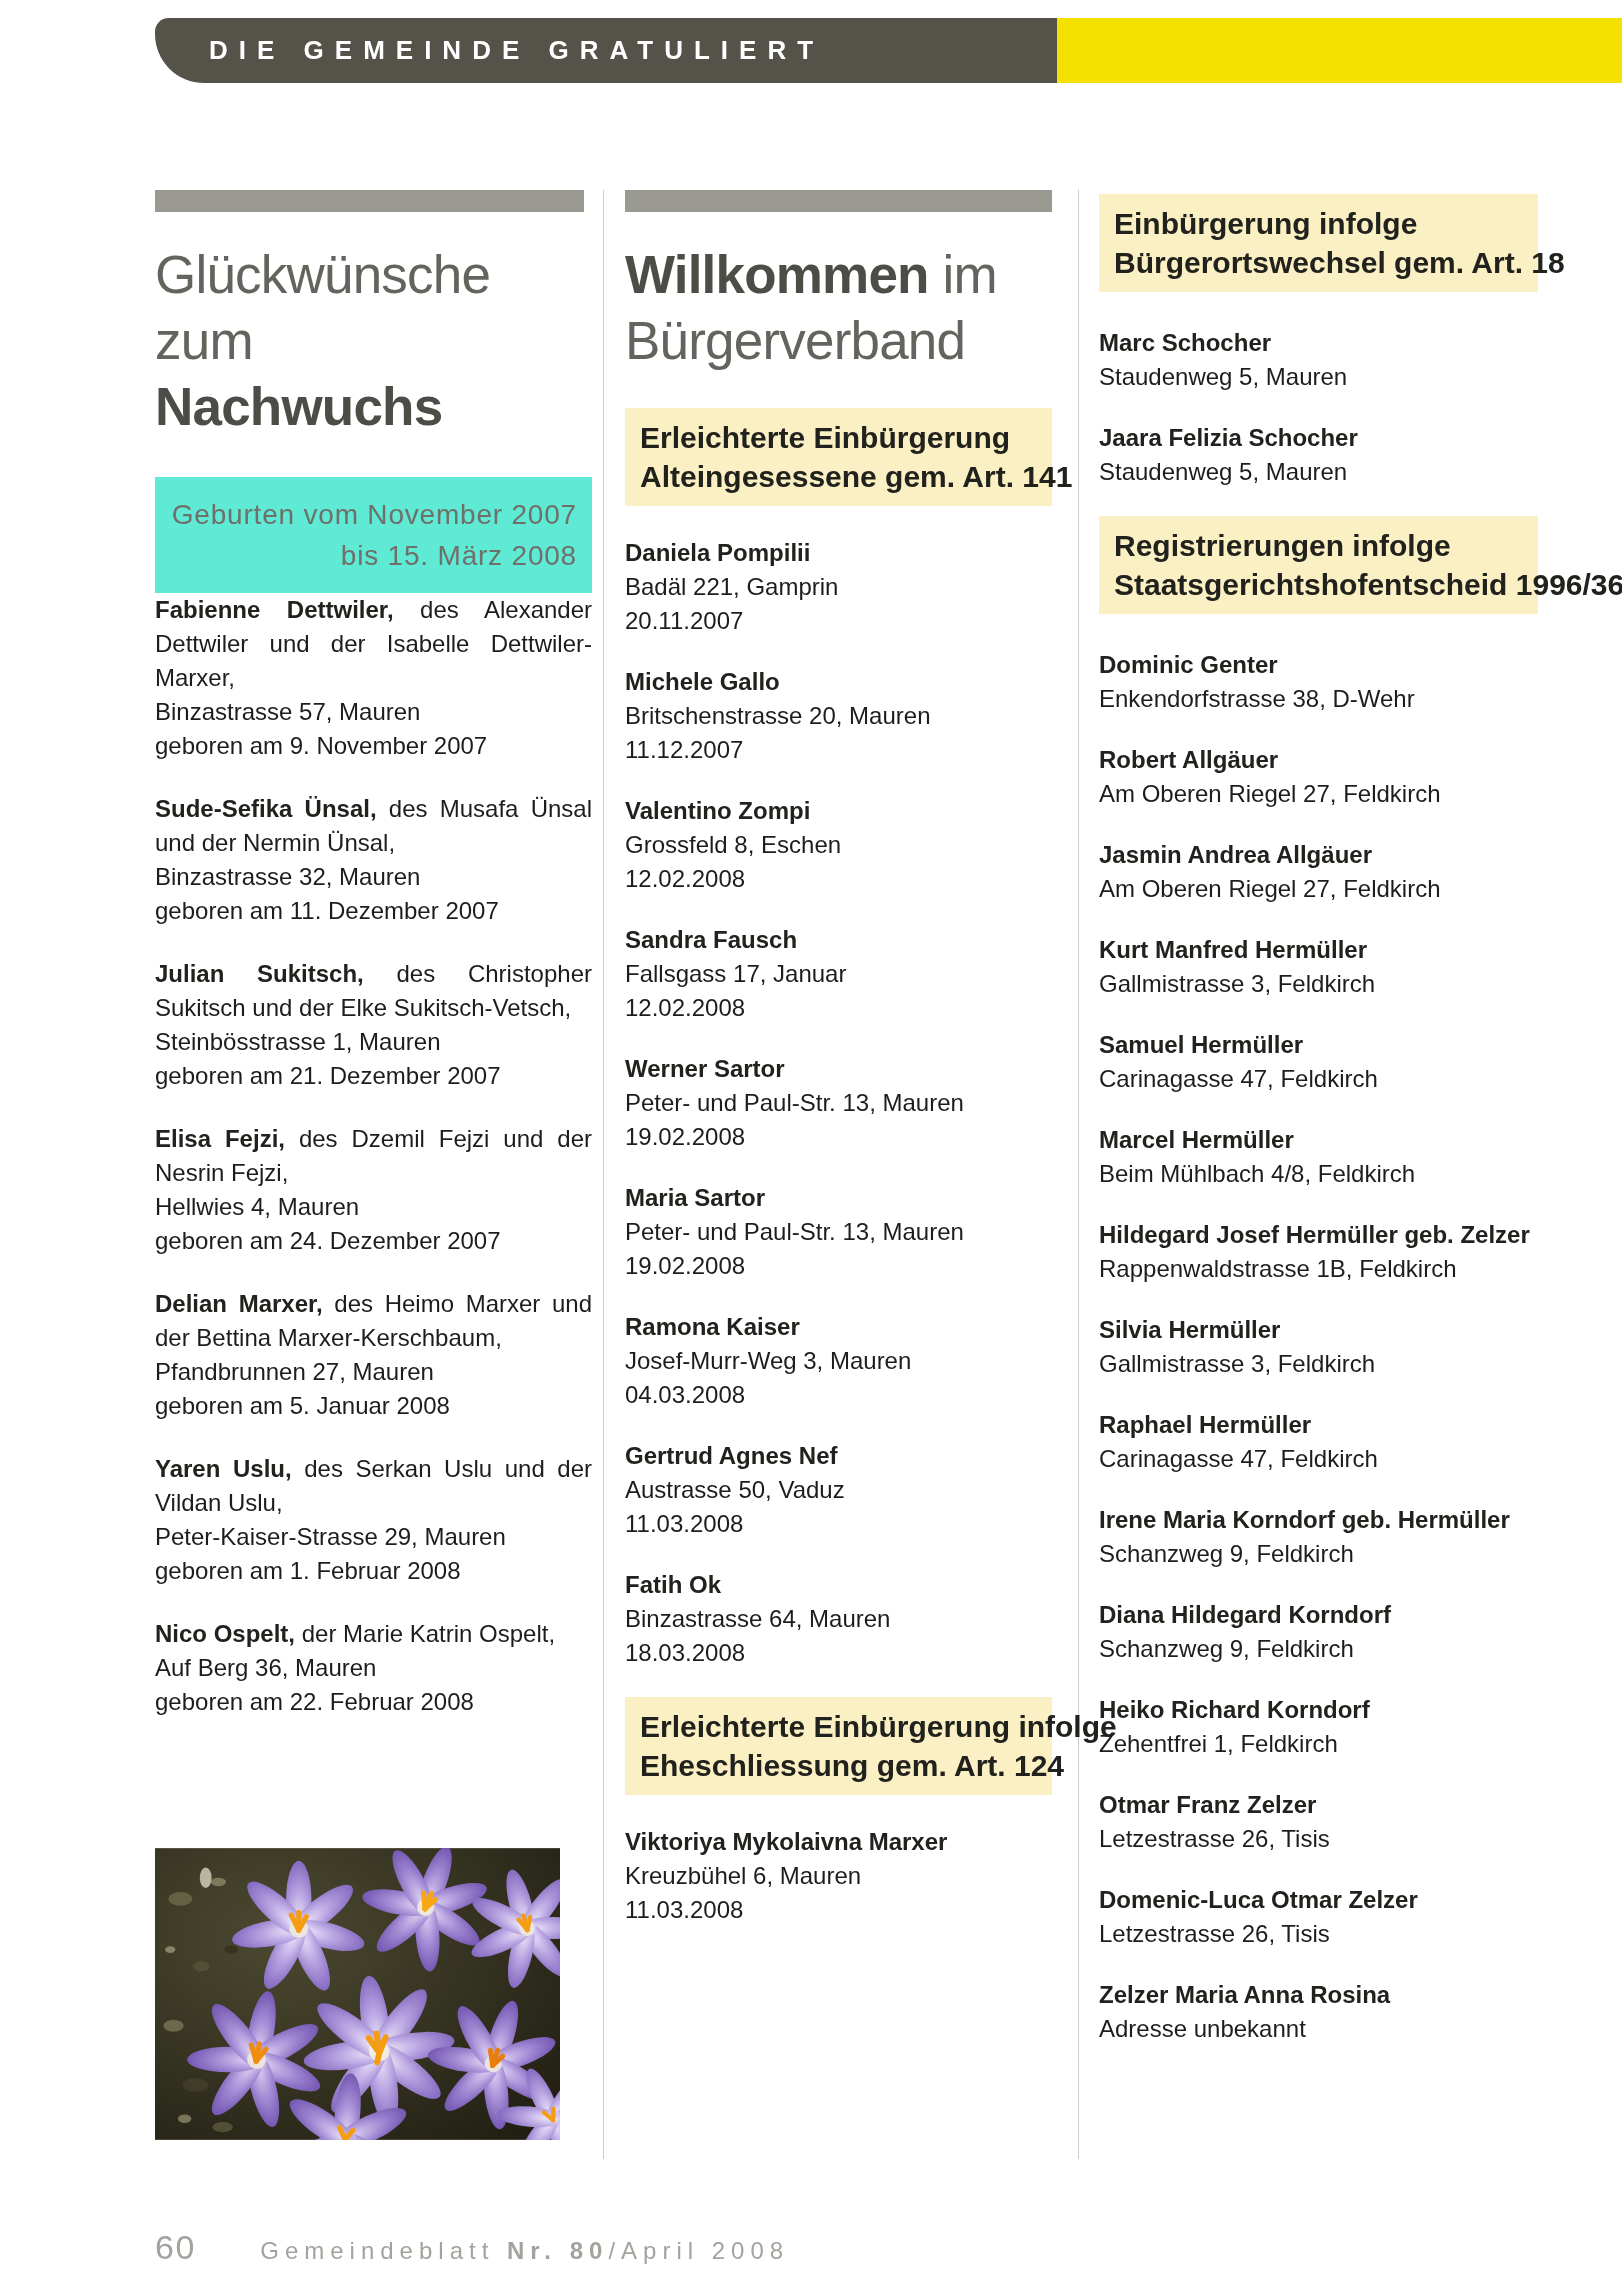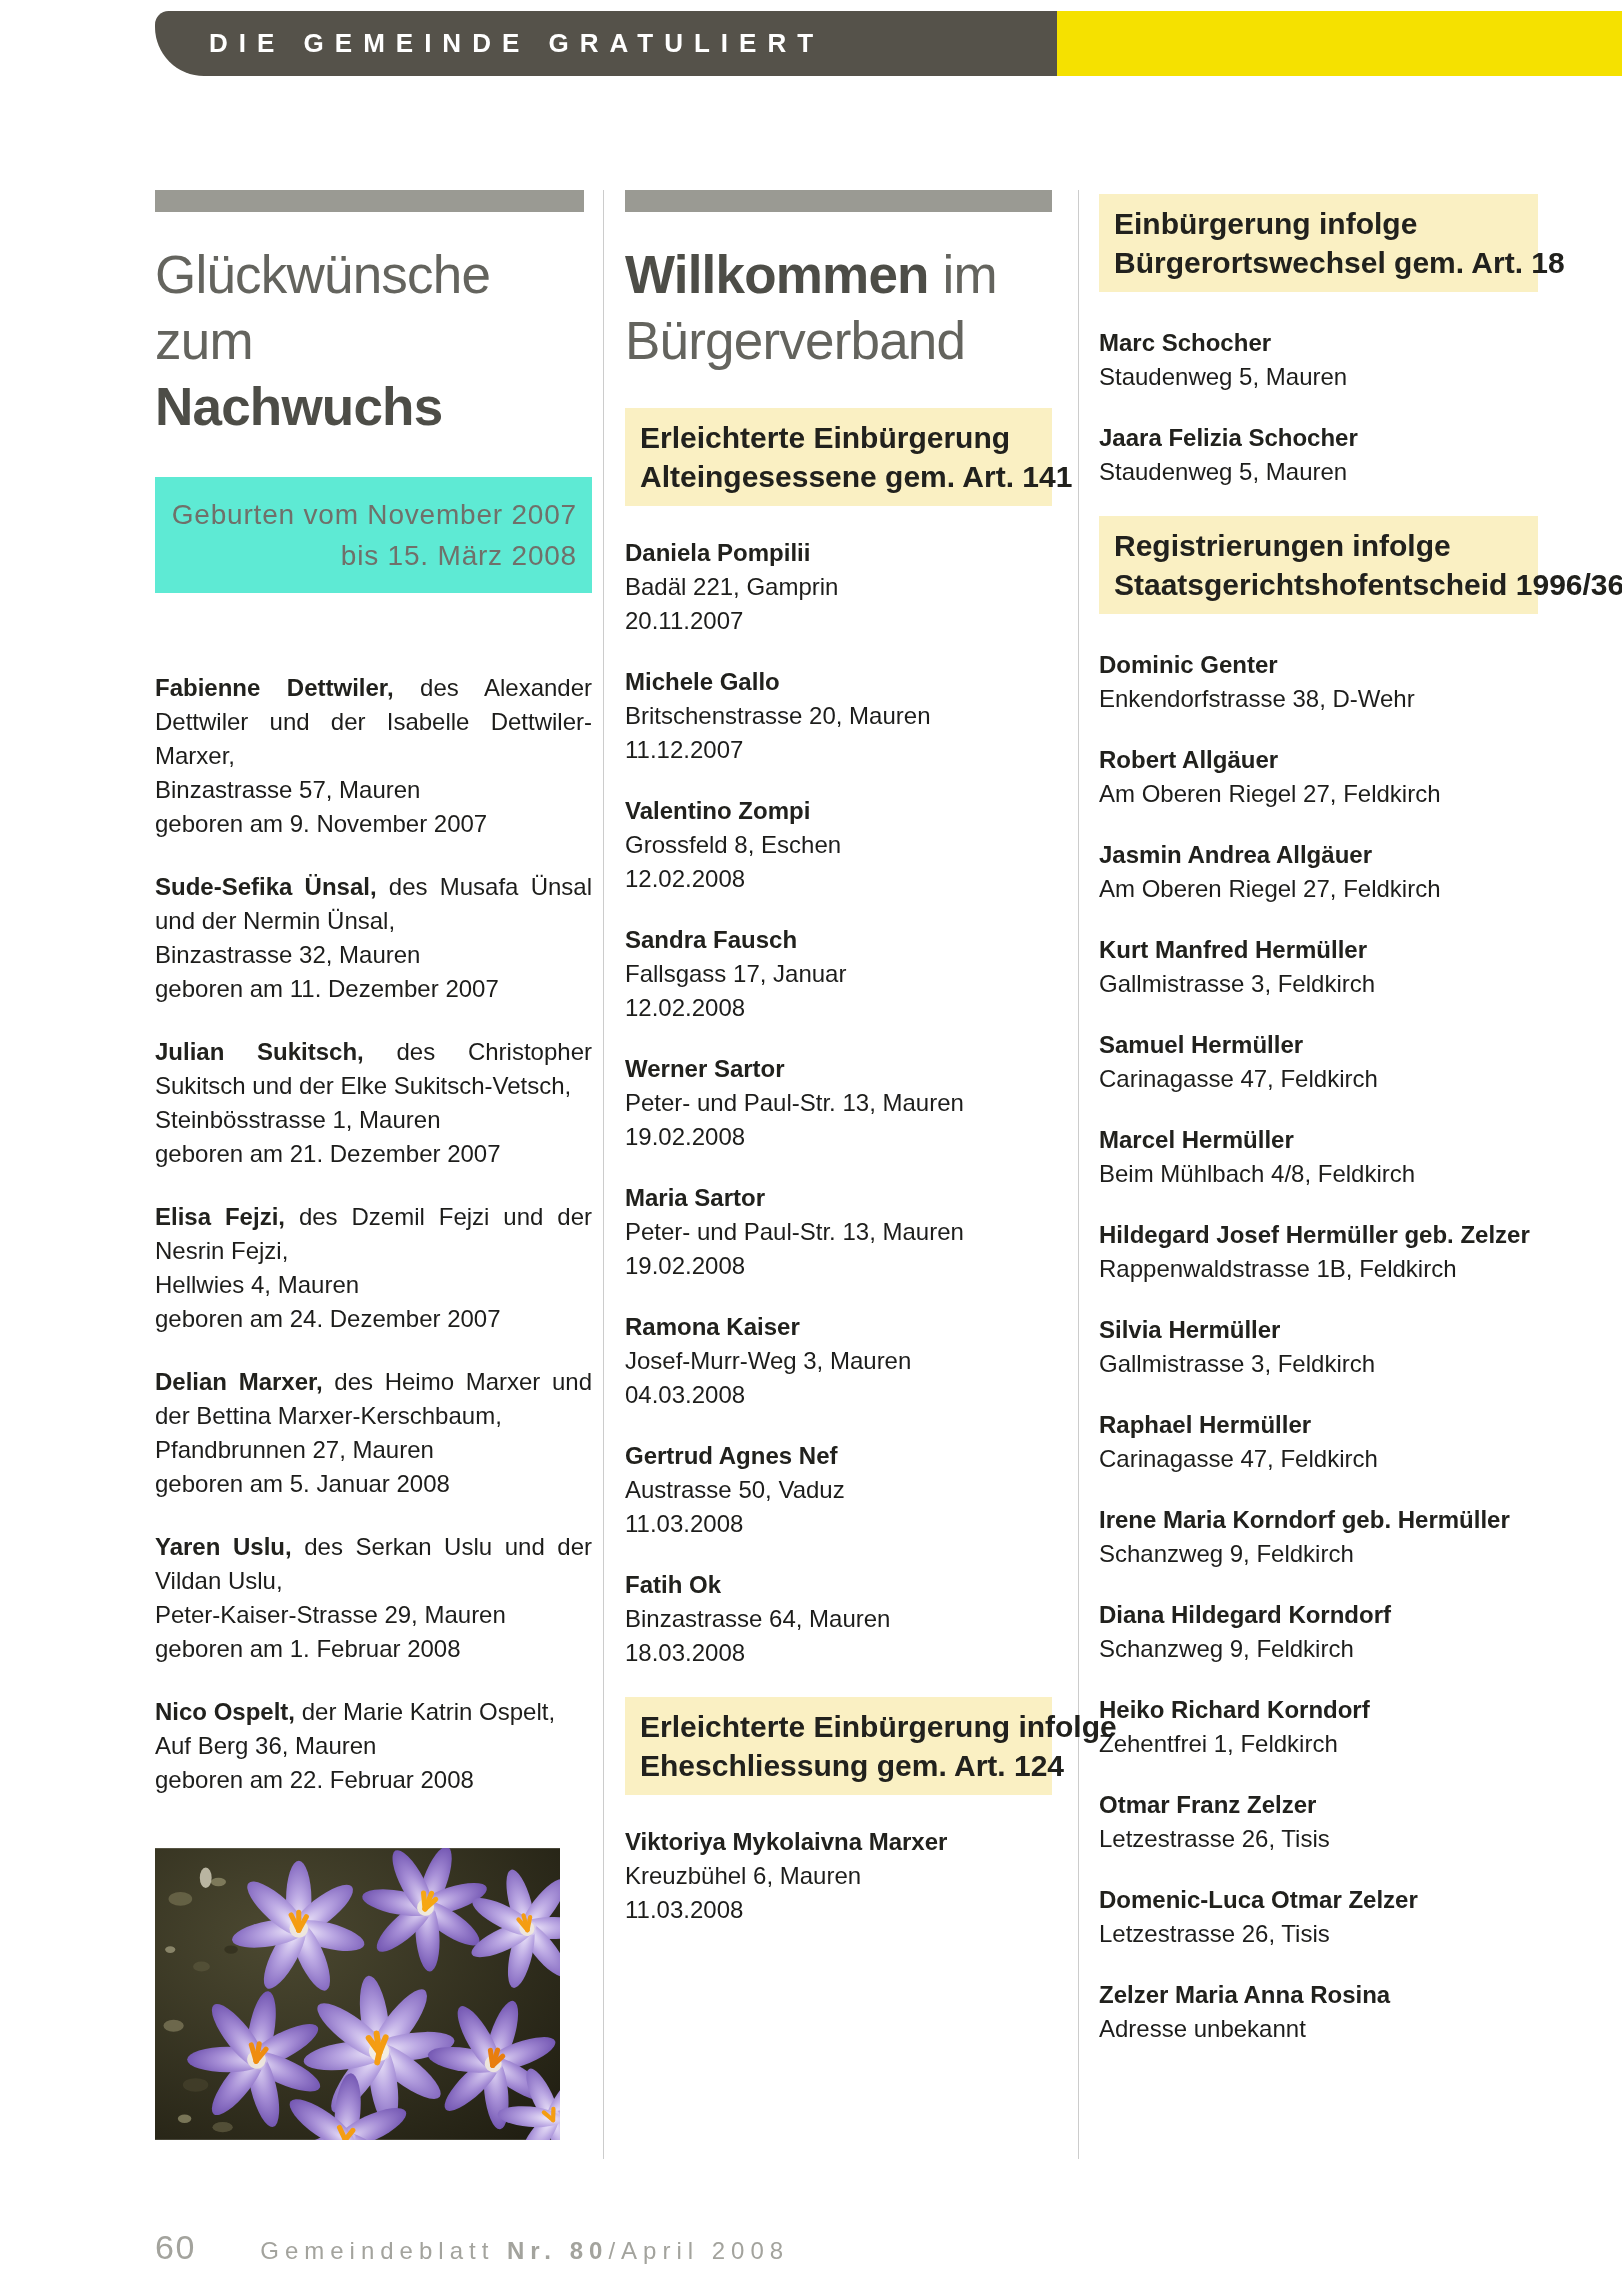--- a/index.html
+++ b/index.html
@@ -2,21 +2,21 @@
 <html style="font-size:13.5px"><head>
 <meta charset="utf-8">
 <style>
   html,body{margin:0;padding:0;}
   body{
     width:1623px;height:2295px;position:relative;background:#ffffff;
     font-family:"Liberation Sans", sans-serif;color:#1d1d1b;overflow:hidden;
   }
   
   .banner{
-    position:absolute;left:155px;right:0;top:11px;height:65px;
+    position:absolute;left:155px;right:0;top:18px;height:65px;
     display:flex;overflow:hidden;
     border-top-left-radius:13.5px;border-bottom-left-radius:49px;
   }
   .banner .gray{width:902px;background:#55524a;display:flex;align-items:center;}
   .banner .yellow{flex:1;background:#f5e100;}
   .banner-title{
     color:#ffffff;font-size:26px;font-weight:bold;letter-spacing:11px;
     padding-left:54px;white-space:nowrap;
   }
   .banner-substrip{position:absolute;left:1193px;right:0;top:68px;height:7.6px;background:#f5e100;}
@@ -39,21 +39,21 @@
   .subtitle-box{
     margin-top:37px;background:#5eead4;padding:17px 15px;
     font-size:28px;line-height:41px;color:#70706a;letter-spacing:0.8px;text-align:right;
   }
   .sec-head{
     background:#faf0c3;padding:10px 15px;
     font-size:30px;line-height:39px;font-weight:bold;color:#21211d;
     white-space:nowrap;
   }
   
-  .births{margin-top:78px;}
+  .births{}
   .birth{margin:0 0 29px 0;font-size:24px;line-height:34px;}
   .birth .head{text-align:justify;margin:0;}
   .birth .name{font-weight:bold;color:#21211d;}
   .mid-entries{margin-top:30px;}
   .right-entries{margin-top:34px;}
   .person{margin:8px 0 27px 0;font-size:24px;line-height:34px;}
   .p-name{font-weight:bold;color:#21211d;white-space:nowrap;}
   .col-mid .sec2{margin-top:24px;}
   .col-right .sec2{margin-top:8.5px;}
   .col-mid .sec1{margin-top:34px;}

